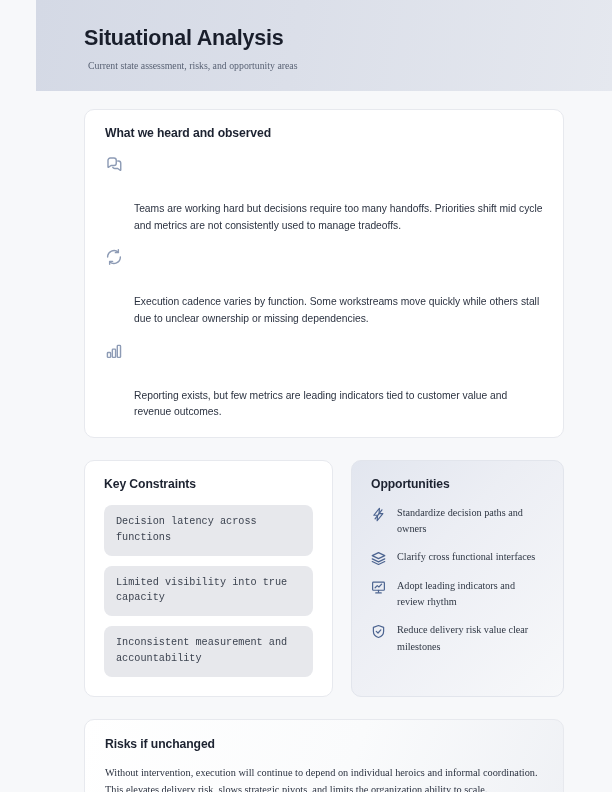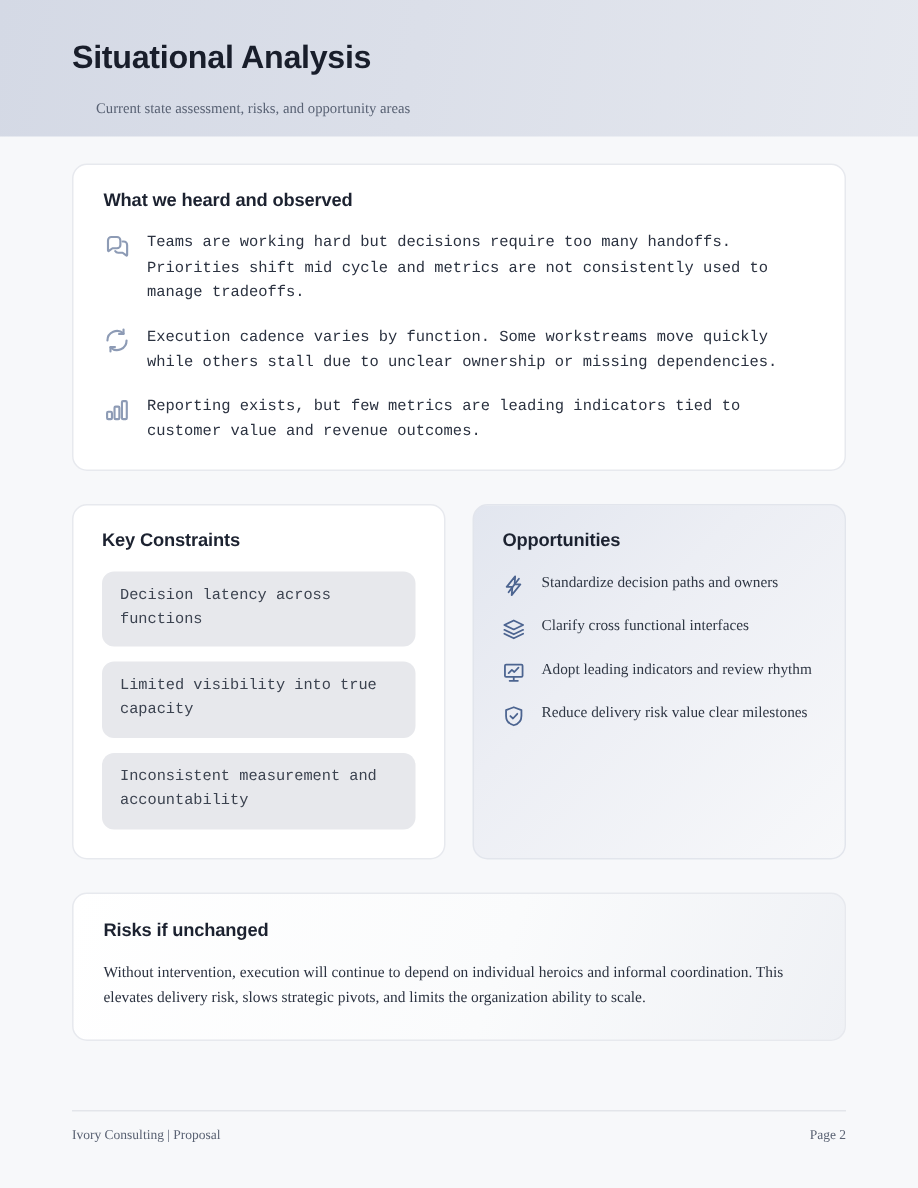--- a/index.html
+++ b/index.html
@@ -15,20 +15,21 @@
     overflow: hidden;
   }
   .page {
     position: relative;
     width: 612px;
     height: 792px;
     background: #f7f8fa;
     box-sizing: border-box;
     display: flex;
     flex-direction: column;
+    padding-left: 36px;
   }
 
   
   .header {
     height: 91px;
     background: linear-gradient(100deg, #d4d9e5 0%, #dbdfe9 45%, #e5e8ef 100%);
     padding: 26px 48px 0 48px;
     box-sizing: border-box;
     flex: 0 0 auto;
   }
@@ -39,21 +40,21 @@
     color: #191e2b;
     letter-spacing: -0.2px;
     line-height: 1.15;
     margin: 0 0 9px 0;
   }
   .header-subtitle {
     font-family: "Liberation Serif", serif;
     font-size: 9.8px;
     color: #596274;
     line-height: 1.2;
-    margin: 16px;
+    margin: 4px;
   }
 
   
   .content {
     flex: 1 1 auto;
     padding: 18px 48px 0 48px;
     box-sizing: border-box;
   }
 
   .card {
@@ -86,25 +87,26 @@
     flex: 0 0 auto;
     width: 18px;
     height: 18px;
     margin-right: 11px;
     margin-top: 1px;
     color: #8d9bb5;
     display: block;
   }
   .obs-icon svg { display: block; width: 18px; height: 18px; }
   .obs-text {
-    font-family: Liberation Mono, monospace;
+    font-family: Liberation Sans, sans-serif;
     font-size: 10.3px;
     line-height: 1.62;
     color: #2b3240;
     flex: 1 1 auto;
+    margin-top: 47px;
   }
 
   
   .cols {
     display: flex;
     gap: 18px;
     margin-bottom: 22px;
     align-items: stretch;
   }
   .col-left  { flex: 0 0 249px; }

